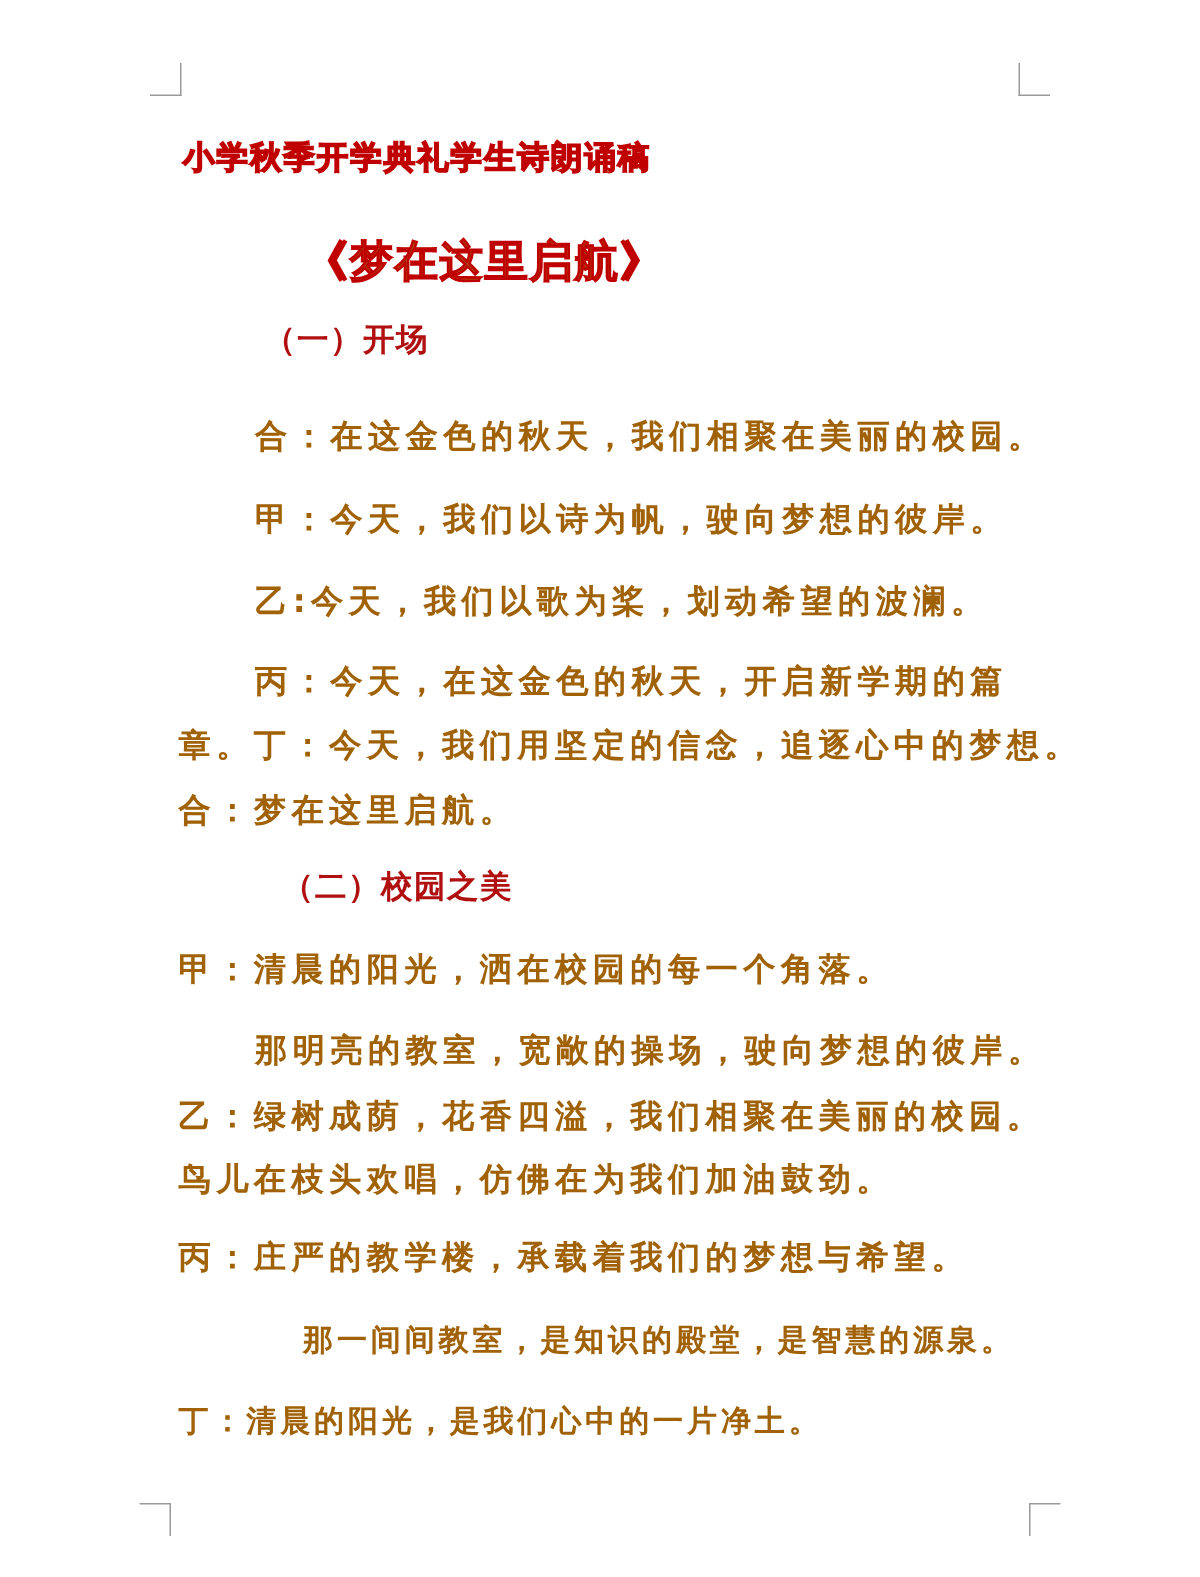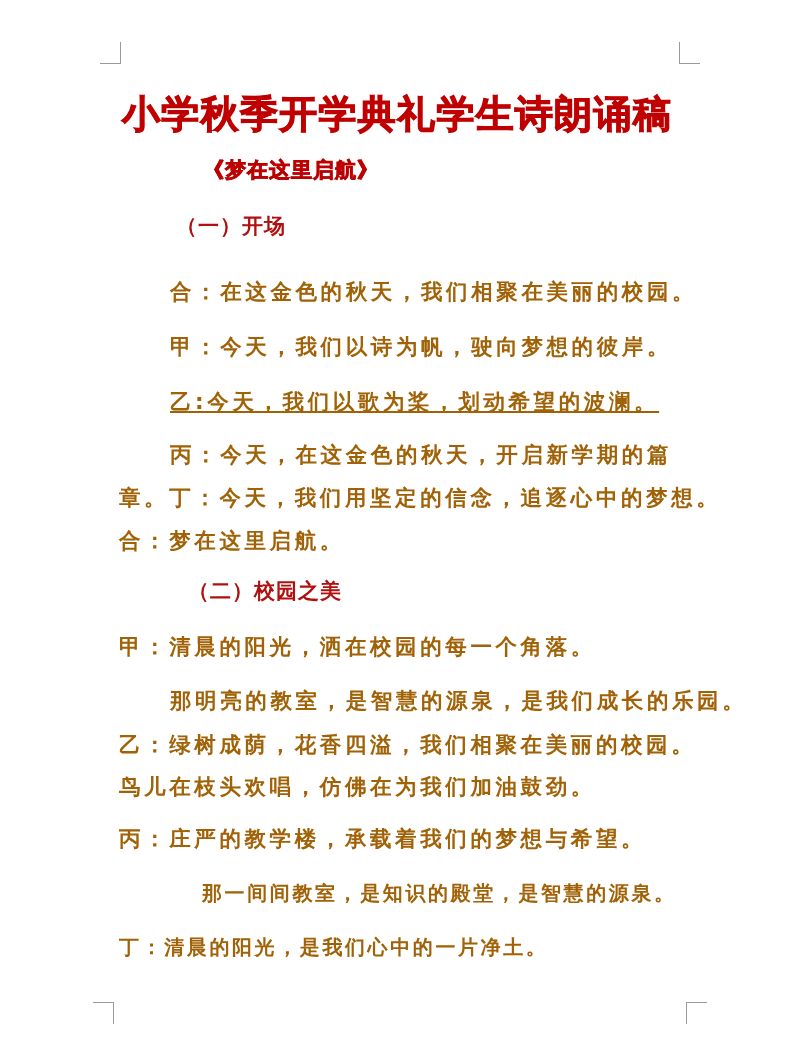--- a/index.html
+++ b/index.html
@@ -28,28 +28,28 @@
   .mark.br { left: 686px; top: 1002px; border-left-width: 1px; border-top-width: 1px; }
 
   .line {
     position: absolute;
     white-space: nowrap;
     line-height: 1;
   }
   .title {
     color: #c00000;
     font-weight: bold;
-    font-size: 38px;
+    font-size: 21px;
     letter-spacing: 1.3px;
     -webkit-text-stroke: 1px #c00000;
   }
   .subtitle {
-    color: #000000;
+    color: #a16207;
     font-weight: bold;
-    font-size: 21px;
+    font-size: 29px;
     letter-spacing: 1px;
     -webkit-text-stroke: 0.8px #c00000;
   }
   .section {
     color: #b01010;
     font-weight: bold;
     font-size: 21px;
     letter-spacing: 1px;
   }
   .body {
@@ -71,26 +71,26 @@
 <div class="mark bl"></div>
 <div class="mark br"></div>
 
 <div class="line title" style="left:122px; top:95px;">小学秋季开学典礼学生诗朗诵稿</div>
 <div class="line subtitle" style="left:203px; top:160px;">《梦在这里启航》</div>
 
 <div class="line section" style="left:176px; top:216px;">（一）开场</div>
 
 <div class="line body" style="left:170px; top:281px;">合：在这金色的秋天，我们相聚在美丽的校园。</div>
 <div class="line body" style="left:170px; top:336px;">甲：今天，我们以诗为帆，驶向梦想的彼岸。</div>
-<div class="line body" style="left:170px; top:391px;text-decoration:underline;">乙:今天，我们以歌为桨，划动希望的波澜。</div>
+<div class="line body" style="left:170px; top:391px;">乙:今天，我们以歌为桨，划动希望的波澜。</div>
 <div class="line body" style="left:170px; top:444px;">丙：今天，在这金色的秋天，开启新学期的篇</div>
 <div class="line body" style="left:119px; top:487px;">章。丁：今天，我们用坚定的信念，追逐心中的梦想。</div>
 <div class="line body" style="left:119px; top:530px;">合：梦在这里启航。</div>
 
 <div class="line section" style="left:188px; top:581px;">（二）校园之美</div>
 
 <div class="line body" style="left:119px; top:636px;">甲：清晨的阳光，洒在校园的每一个角落。</div>
-<div class="line body" style="left:170px; top:690px;">那明亮的教室，是智慧的源泉，是我们成长的乐园。</div>
+<div class="line body" style="left:170px; top:690px;">那明亮的教室，宽敞的操场，驶向梦想的彼岸。</div>
 <div class="line body" style="left:119px; top:734px;">乙：绿树成荫，花香四溢，我们相聚在美丽的校园。</div>
 <div class="line body" style="left:119px; top:776px;">鸟儿在枝头欢唱，仿佛在为我们加油鼓劲。</div>
 <div class="line body" style="left:119px; top:828px;">丙：庄严的教学楼，承载着我们的梦想与希望。</div>
 <div class="line body small" style="left:164px; top:883px;margin-left:38px;">那一间间教室，是知识的殿堂，是智慧的源泉。</div>
 <div class="line body small" style="left:119px; top:937px;">丁：清晨的阳光，是我们心中的一片净土。</div>
 
 </body></html>

